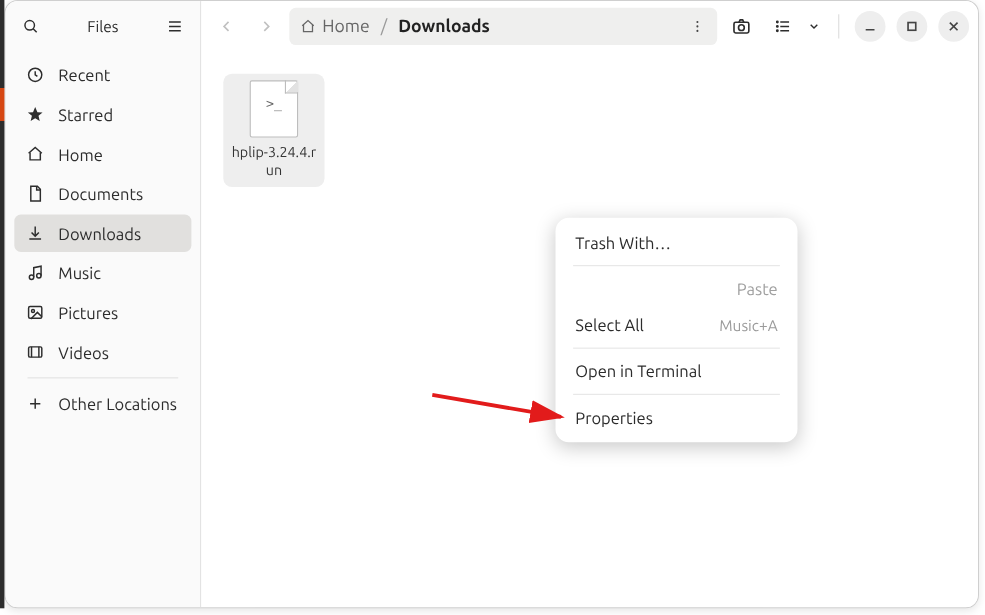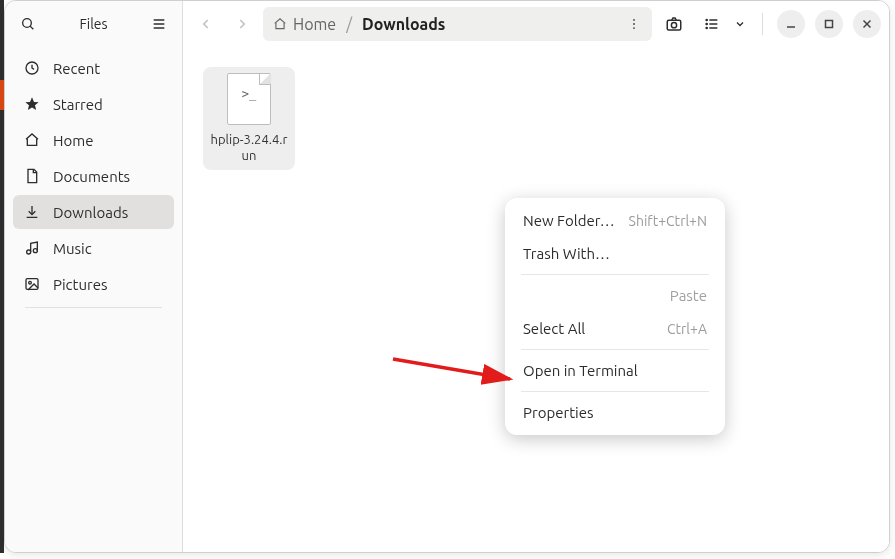--- a/index.html
+++ b/index.html
@@ -146,21 +146,40 @@
       <div class="sidebar-item">
         <span class="icn">
             <svg width="16" height="16" viewBox="0 0 24 24" fill="none" stroke="currentColor" stroke-width="2">
               <rect x="3" y="4" width="18" height="16" rx="2"></rect>
               <circle cx="9" cy="10" r="2"></circle>
               <path d="M21 18l-6-6-9 9"></path>
             </svg>
           </span>
         <span>Pictures</span>
       </div>
+      <div class="sidebar-item">
+        <span class="icn">
+            <svg width="16" height="16" viewBox="0 0 24 24" fill="none" stroke="currentColor" stroke-width="2">
+              <rect x="3" y="5" width="18" height="14" rx="2"></rect>
+              <line x1="7" y1="5" x2="7" y2="19"></line>
+              <line x1="17" y1="5" x2="17" y2="19"></line>
+            </svg>
+          </span>
+        <span>Videos</span>
+      </div>
       <div class="sidebar-sep"></div>
+      <div class="sidebar-item">
+        <span class="icn">
+            <svg width="16" height="16" viewBox="0 0 24 24" fill="none" stroke="currentColor" stroke-width="2">
+              <line x1="12" y1="5" x2="12" y2="19"></line>
+              <line x1="5" y1="12" x2="19" y2="12"></line>
+            </svg>
+          </span>
+        <span>Other Locations</span>
+      </div>
     </div>
   </div>
 
   <div class="main">
     <div class="topbar">
       <div class="nav-btn">
         <svg width="14" height="14" viewBox="0 0 24 24" fill="none" stroke="currentColor" stroke-width="2.5">
             <polyline points="15 5 8 12 15 19"></polyline>
           </svg>
       </div>
@@ -246,33 +265,29 @@
           <div class="file-glyph">&gt;_</div>
         </div>
         <div class="file-label">hplip-3.24.4.run</div>
       </div>
     </div>
   </div>
 </div>
 
 <div class="context-menu">
   <div class="cm-item">
-    <span>New Folder…</span>
-    <span class="cm-shortcut">Shift+Ctrl+N</span>
-  </div>
-  <div class="cm-item">
     <span>Trash With…</span>
   </div>
   <div class="cm-sep"></div>
   <div class="cm-item disabled">
     <span>Paste</span>
   </div>
   <div class="cm-item">
     <span>Select All</span>
-    <span class="cm-shortcut">Ctrl+A</span>
+    <span class="cm-shortcut">Music+A</span>
   </div>
   <div class="cm-sep"></div>
   <div class="cm-item">
     <span>Open in Terminal</span>
   </div>
   <div class="cm-sep"></div>
   <div class="cm-item">
     <span>Properties</span>
   </div>
 </div>

